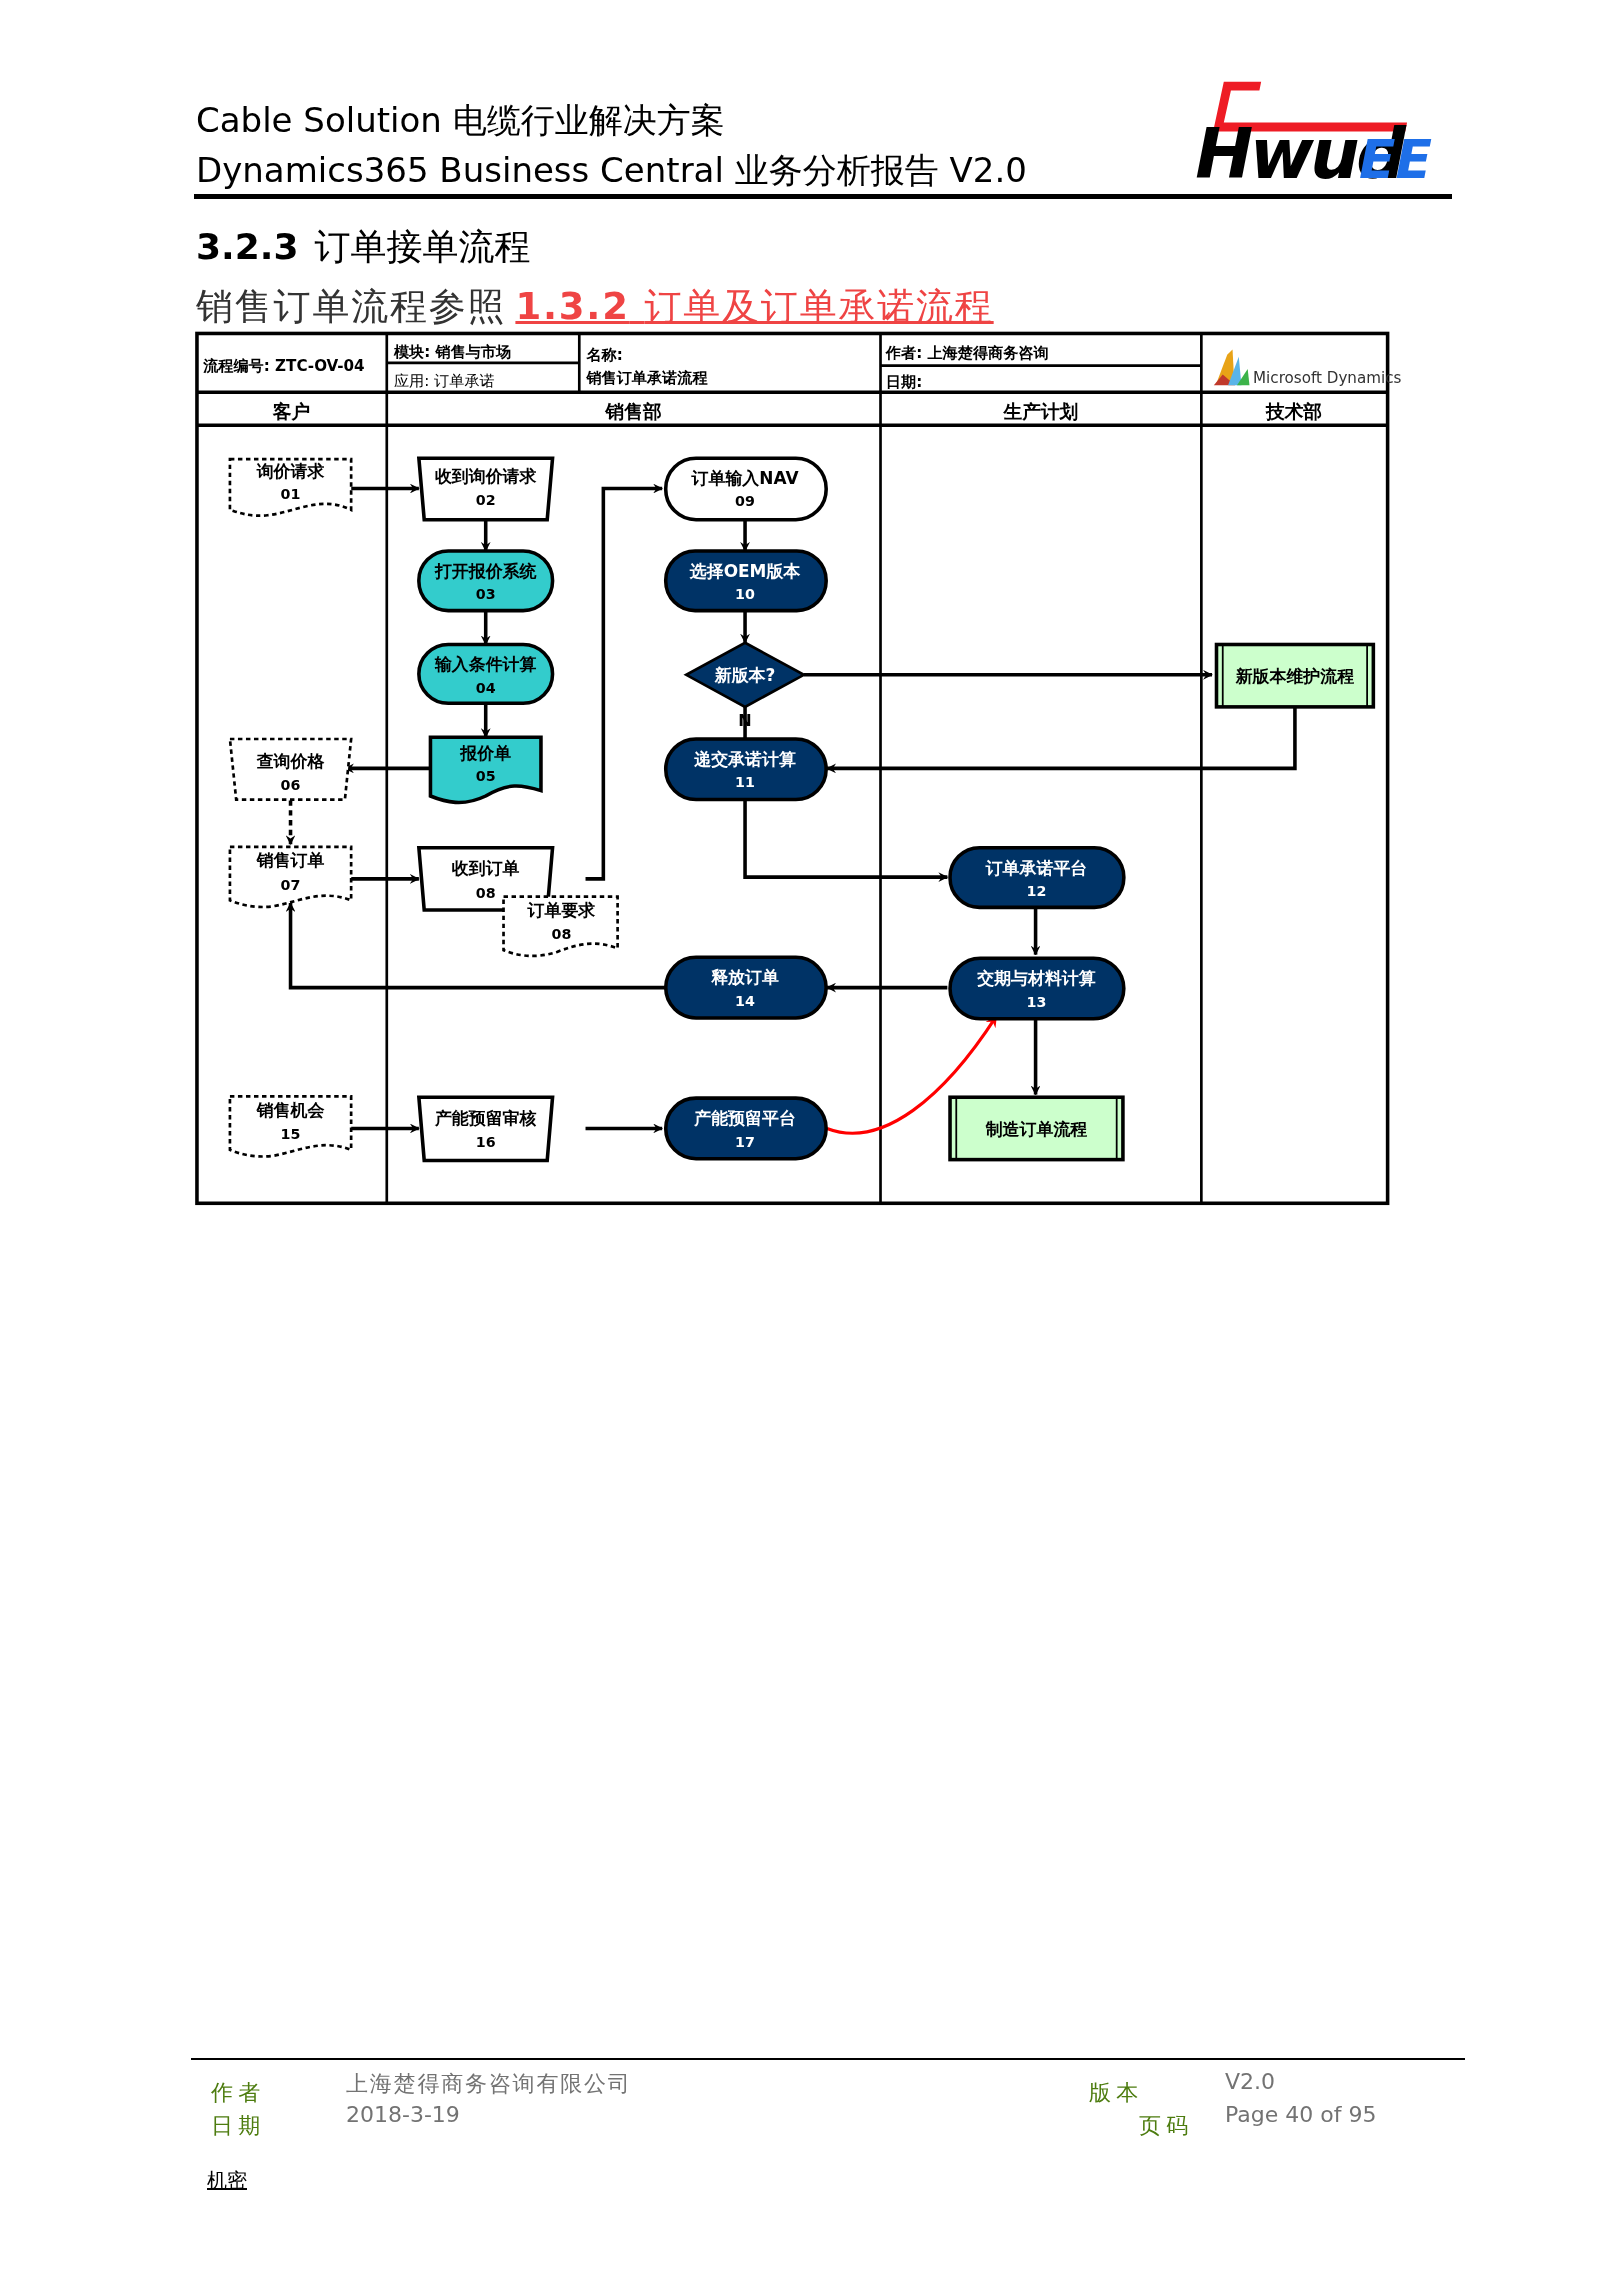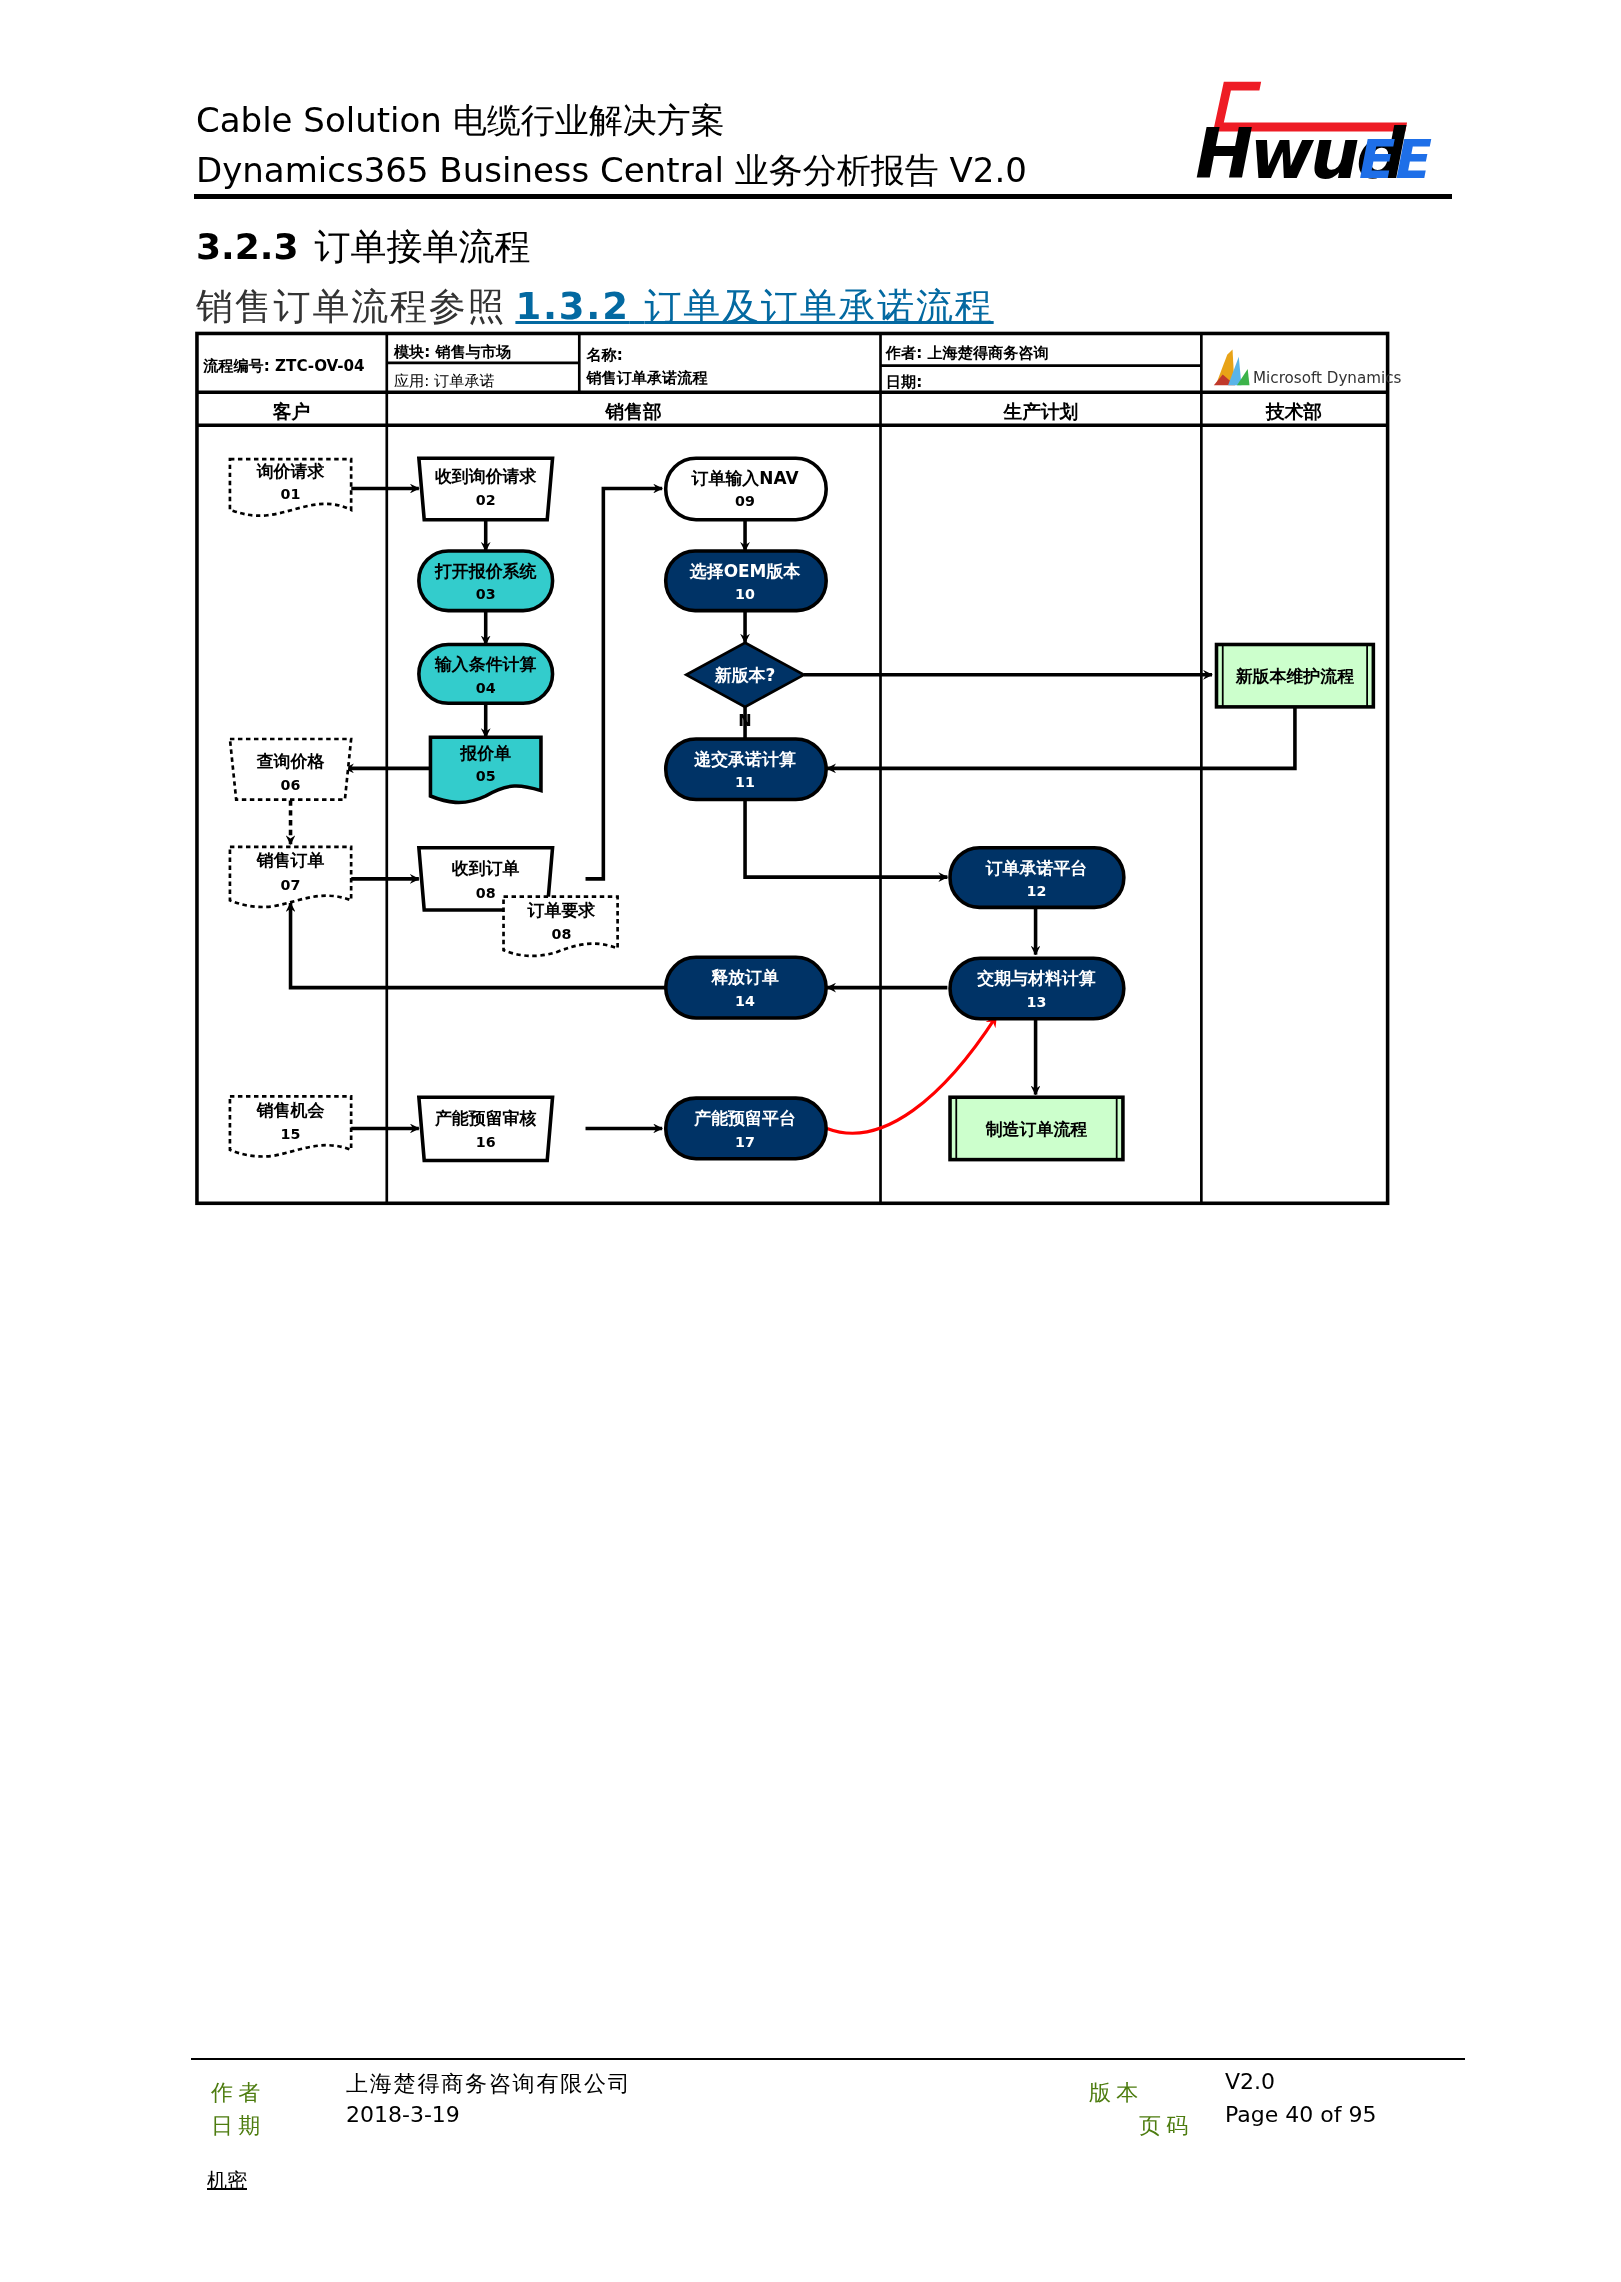--- a/index.html
+++ b/index.html
@@ -6,25 +6,25 @@
   body { width: 1622px; height: 2282px; position: relative; overflow: hidden;
          font-family: "DejaVu Sans", "Liberation Sans", sans-serif; color: #000; }
   .hdr-line1, .hdr-line2 { position: absolute; left: 196px; font-weight: normal; font-size: 34px; white-space: nowrap; }
   .hdr-line1 { top: 98px; }
   .hdr-line2 { top: 148px; }
   .hdr-rule { position: absolute; left: 194px; top: 194px; width: 1258px; height: 4.5px; background: #000; }
   .logo { position: absolute; left: 1190px; top: 78px; width: 258px; height: 107px; }
   .sec-title { position: absolute; left: 196px; top: 223px; font-size: 36px; font-weight: bold; white-space: nowrap; }
   .sec-title .cn { font-weight: normal; margin-left: 16px; }
   .sub-title { position: absolute; left: 196px; top: 282px; font-size: 37px; color: #333; white-space: nowrap; letter-spacing: 1.8px; }
-  .sub-title .link { font-weight: bold; color: #0369a1; text-decoration: underline; text-decoration-thickness: 2.7px; margin-left: 9px; }
+  .sub-title .link { font-weight: bold; color: #ef4444; text-decoration: underline; text-decoration-thickness: 2.7px; margin-left: 9px; }
   .sub-title .link-cn { font-weight: normal; }
   .diagram { position: absolute; left: 0; top: 0; }
   .ftr-rule { position: absolute; left: 191px; top: 2058px; width: 1274px; height: 1.8px; background: #000; }
-  .ftr { position: absolute; font-size: 22px; color: #000000; white-space: nowrap; }
+  .ftr { position: absolute; font-size: 22px; color: #737373; white-space: nowrap; }
   .ftr.lbl { color: #4d7c0f; letter-spacing: 5.3px; margin-top: 9px; }
   .confidential { position: absolute; left: 207px; top: 2167px; font-size: 20px; text-decoration: underline; text-decoration-thickness: 1.8px; }
   svg text { font-family: "DejaVu Sans", "Liberation Sans", sans-serif; }
 </style>
 </head>
 <body>
 
 <div class="hdr-line1">Cable Solution 电缆行业解决方案</div>
 <div class="hdr-line2">Dynamics365 Business Central 业务分析报告 V2.0</div>
 <div class="hdr-rule"></div>

